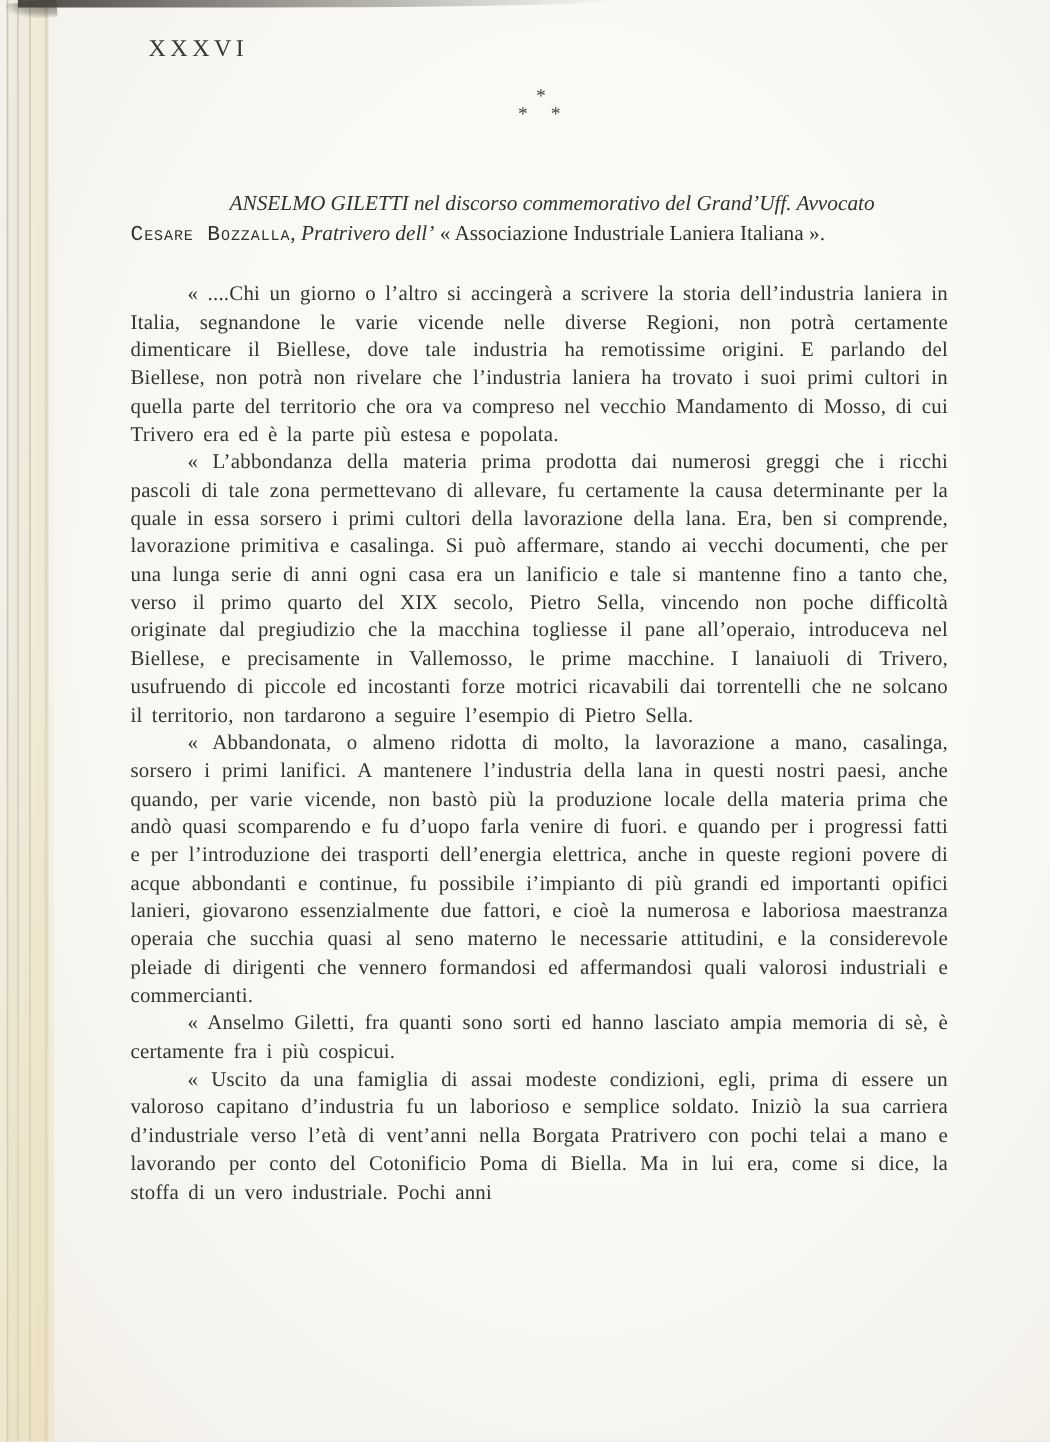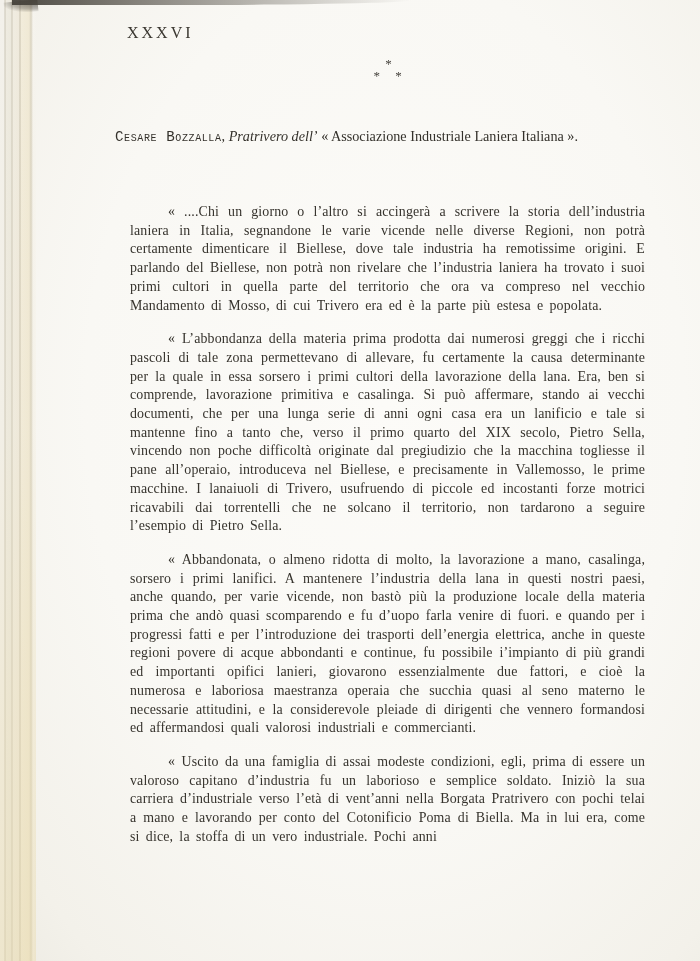--- a/index.html
+++ b/index.html
@@ -44,21 +44,21 @@
       rgba(130,126,117,0) 100%);
     border-radius:0 0 60% 0 / 0 0 100% 0;
   }
   .edge-top-corner{
     position:absolute;top:1px;left:4px;width:34px;height:12px;
     background:radial-gradient(ellipse at 100% 0%, rgba(70,66,58,.8) 0%, rgba(70,66,58,.35) 55%, rgba(70,66,58,0) 75%);
     transform:rotate(-6deg);
   }
 
   .content{
-    position:absolute;left:115px;top:0;width:545px;height:961px;
+    position:absolute;left:87px;top:0;width:545px;height:961px;
     color:#35322c;
   }
   .pagenum{
     position:absolute;top:24px;left:12px;
     font-size:16px;letter-spacing:3px;
     color:#3b3831;
   }
   .asterism{
     position:absolute;top:58px;left:0;right:0;
     text-align:center;color:#45423c;
@@ -77,45 +77,47 @@
   .header-line2{display:block;}
 
   .bodytext{
     position:absolute;top:188px;left:0;width:545px;
     font-size:13.9px;line-height:18.7px;
     text-align:justify;
     word-spacing:2.6px;letter-spacing:.15px;
     color:#36332d;
     hyphens:auto;-webkit-hyphens:auto;
   }
-  .bodytext p{margin:15px;text-indent:38px;}
+  .bodytext p{margin:0;text-indent:38px;}
 </style>
 </head>
 <body>
 
 <div class="scan">
   <div class="edge-left"></div>
   <div class="edge-left-tint"></div>
   <div class="edge-top"></div>
   <div class="edge-top-corner"></div>
 
   <div class="content">
 
     <div class="pagenum">XXXVI</div>
 
     <div class="asterism">
       <span class="ast-top">*</span>
       <span class="ast-bot">* *</span>
     </div>
 
     <p class="header">
+      <span class="header-line1 ital">ANSELMO GILETTI nel discorso commemorativo del Grand’Uff. Avvocato</span>
         <span class="header-line2"><span class="smcaps">Cesare Bozzalla</span><span>, </span><span class="ital">Pratrivero dell’</span><span> « Associazione Industriale Laniera Italiana ».</span></span>
     </p>
 
     <div class="bodytext">
       <p>« ....Chi un giorno o l’altro si accingerà a scrivere la storia dell’industria laniera in Italia, segnandone le varie vicende nelle diverse Regioni, non potrà certamente dimenticare il Biellese, dove tale industria ha remotissime origini. E parlando del Biellese, non potrà non rivelare che l’industria laniera ha trovato i suoi primi cultori in quella parte del territorio che ora va compreso nel vecchio Mandamento di Mosso, di cui Trivero era ed è la parte più estesa e popolata.</p>
       <p>« L’abbondanza della materia prima prodotta dai numerosi greggi che i ricchi pascoli di tale zona permettevano di allevare, fu certamente la causa determinante per la quale in essa sorsero i primi cultori della lavorazione della lana. Era, ben si comprende, lavorazione primitiva e casalinga. Si può affermare, stando ai vecchi documenti, che per una lunga serie di anni ogni casa era un lanificio e tale si mantenne fino a tanto che, verso il primo quarto del XIX secolo, Pietro Sella, vincendo non poche difficoltà originate dal pregiudizio che la macchina togliesse il pane all’operaio, introduceva nel Biellese, e precisamente in Vallemosso, le prime macchine. I lanaiuoli di Trivero, usufruendo di piccole ed incostanti forze motrici ricavabili dai torrentelli che ne solcano il territorio, non tardarono a seguire l’esempio di Pietro Sella.</p>
       <p>« Abbandonata, o almeno ridotta di molto, la lavorazione a mano, casalinga, sorsero i primi lanifici. A mantenere l’industria della lana in questi nostri paesi, anche quando, per varie vicende, non bastò più la produzione locale della materia prima che andò quasi scomparendo e fu d’uopo farla venire di fuori. e quando per i progressi fatti e per l’introduzione dei trasporti dell’energia elettrica, anche in queste regioni povere di acque abbondanti e continue, fu possibile i’impianto di più grandi ed importanti opifici lanieri, giovarono essenzialmente due fattori, e cioè la numerosa e laboriosa maestranza operaia che succhia quasi al seno materno le necessarie attitudini, e la considerevole pleiade di dirigenti che vennero formandosi ed affermandosi quali valorosi industriali e commercianti.</p>
+      <p>« Anselmo Giletti, fra quanti sono sorti ed hanno lasciato ampia memoria di sè, è certamente fra i più cospicui.</p>
       <p>« Uscito da una famiglia di assai modeste condizioni, egli, prima di essere un valoroso capitano d’industria fu un laborioso e semplice soldato. Iniziò la sua carriera d’industriale verso l’età di vent’anni nella Borgata Pratrivero con pochi telai a mano e lavorando per conto del Cotonificio Poma di Biella. Ma in lui era, come si dice, la stoffa di un vero industriale. Pochi anni</p>
     </div>
 
   </div>
 </div>
 
 </body></html>

